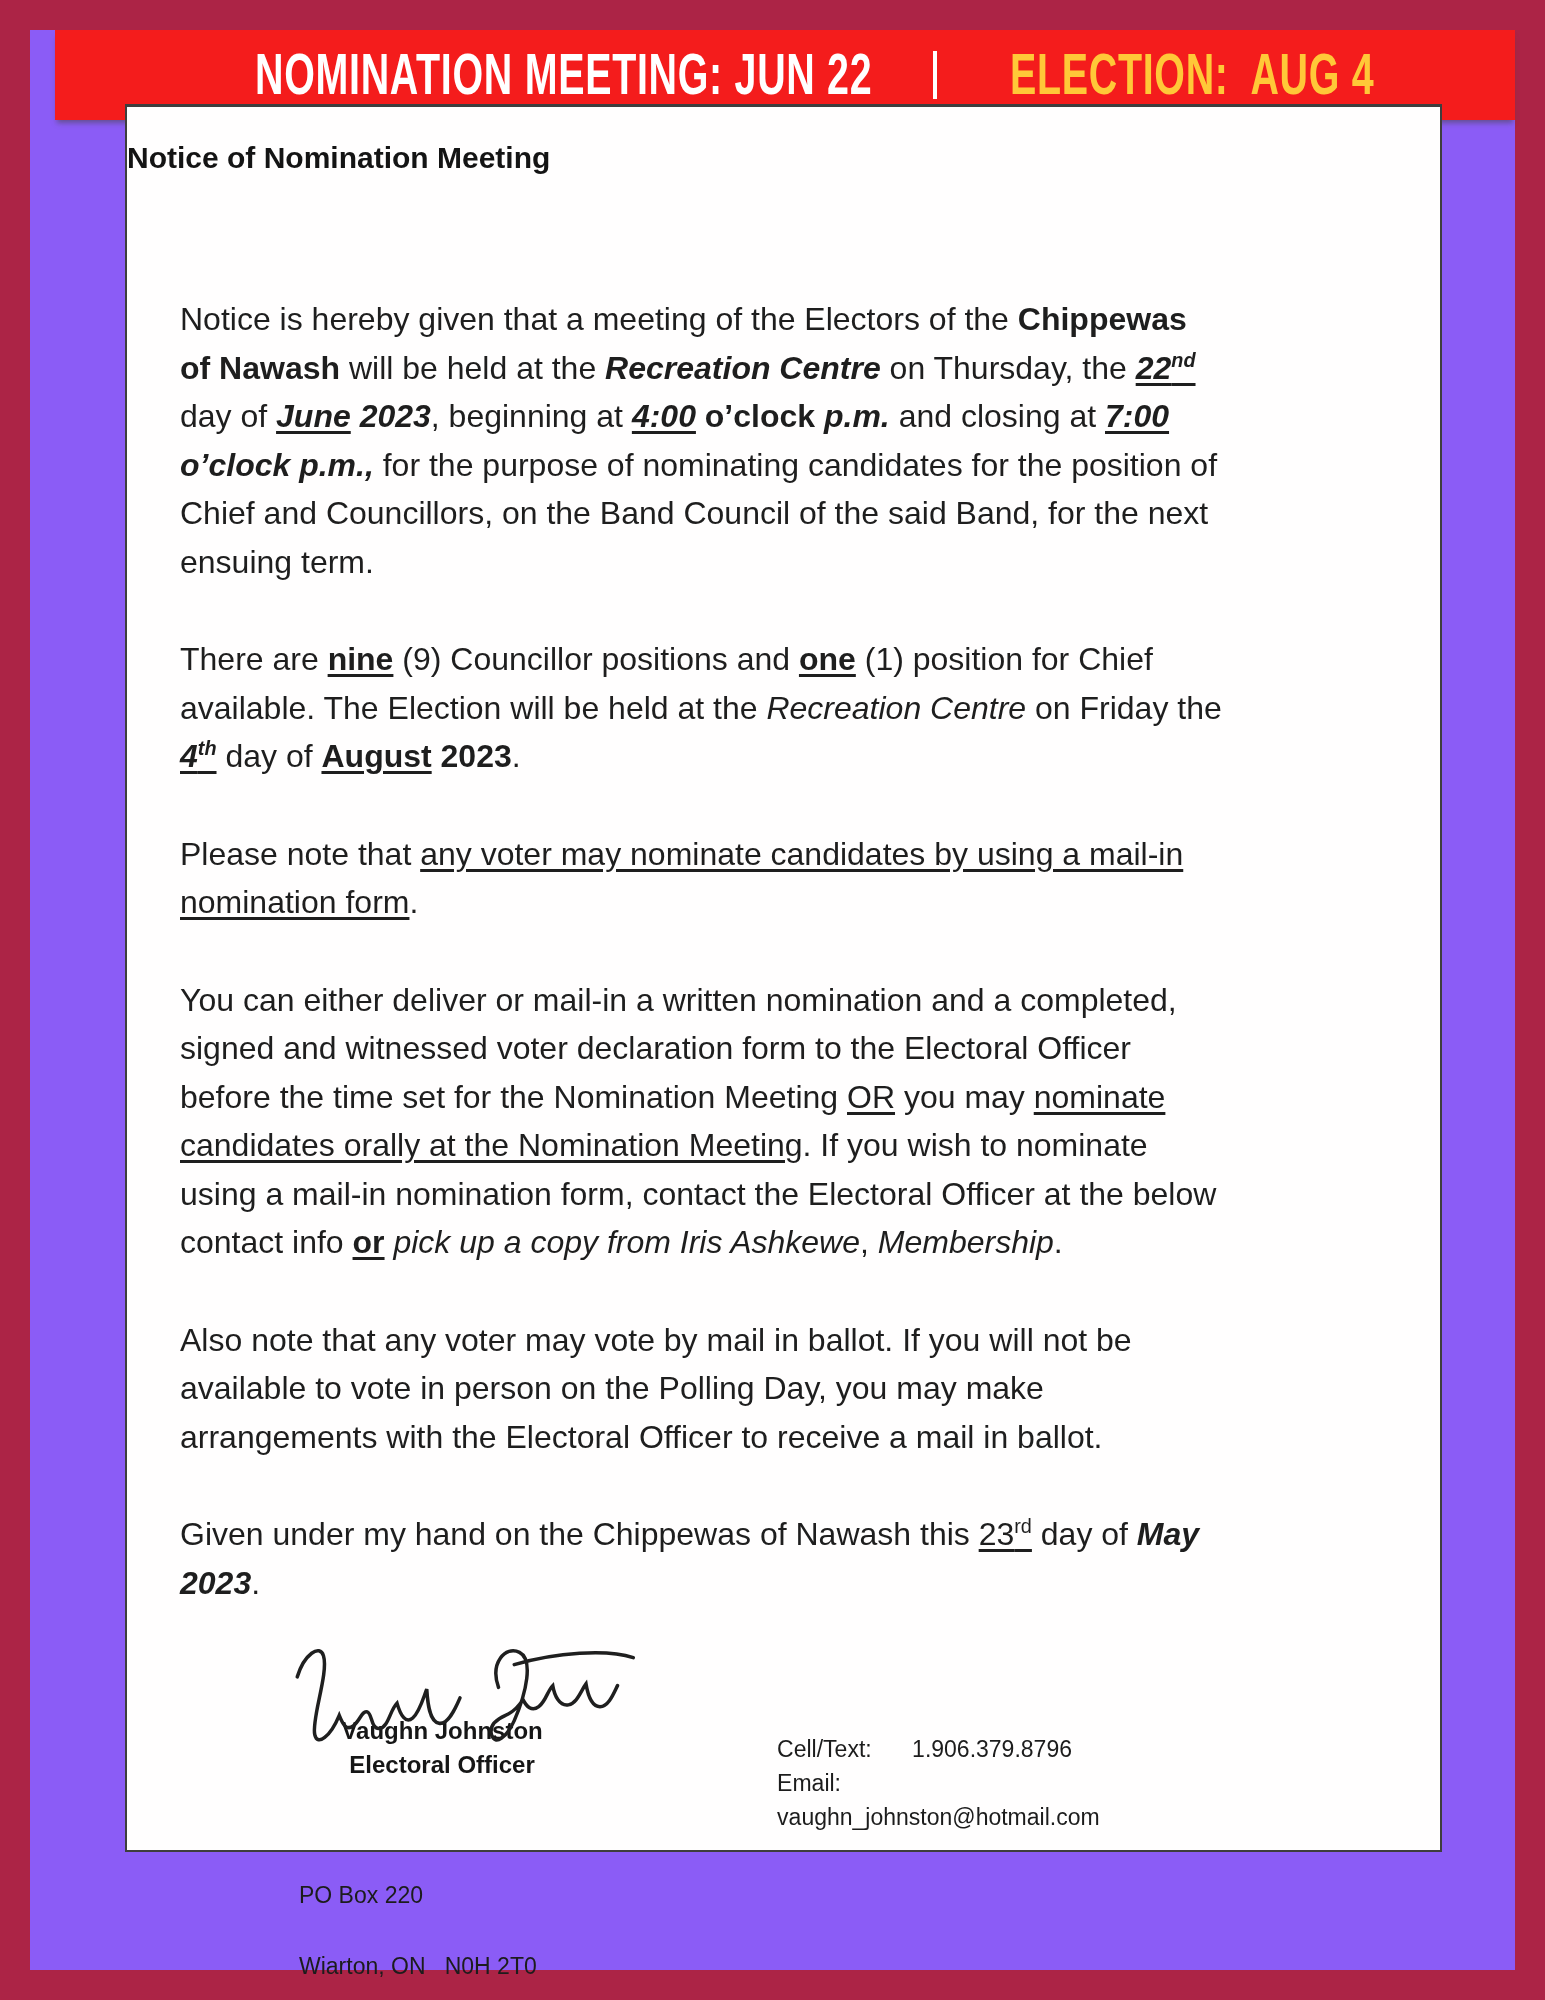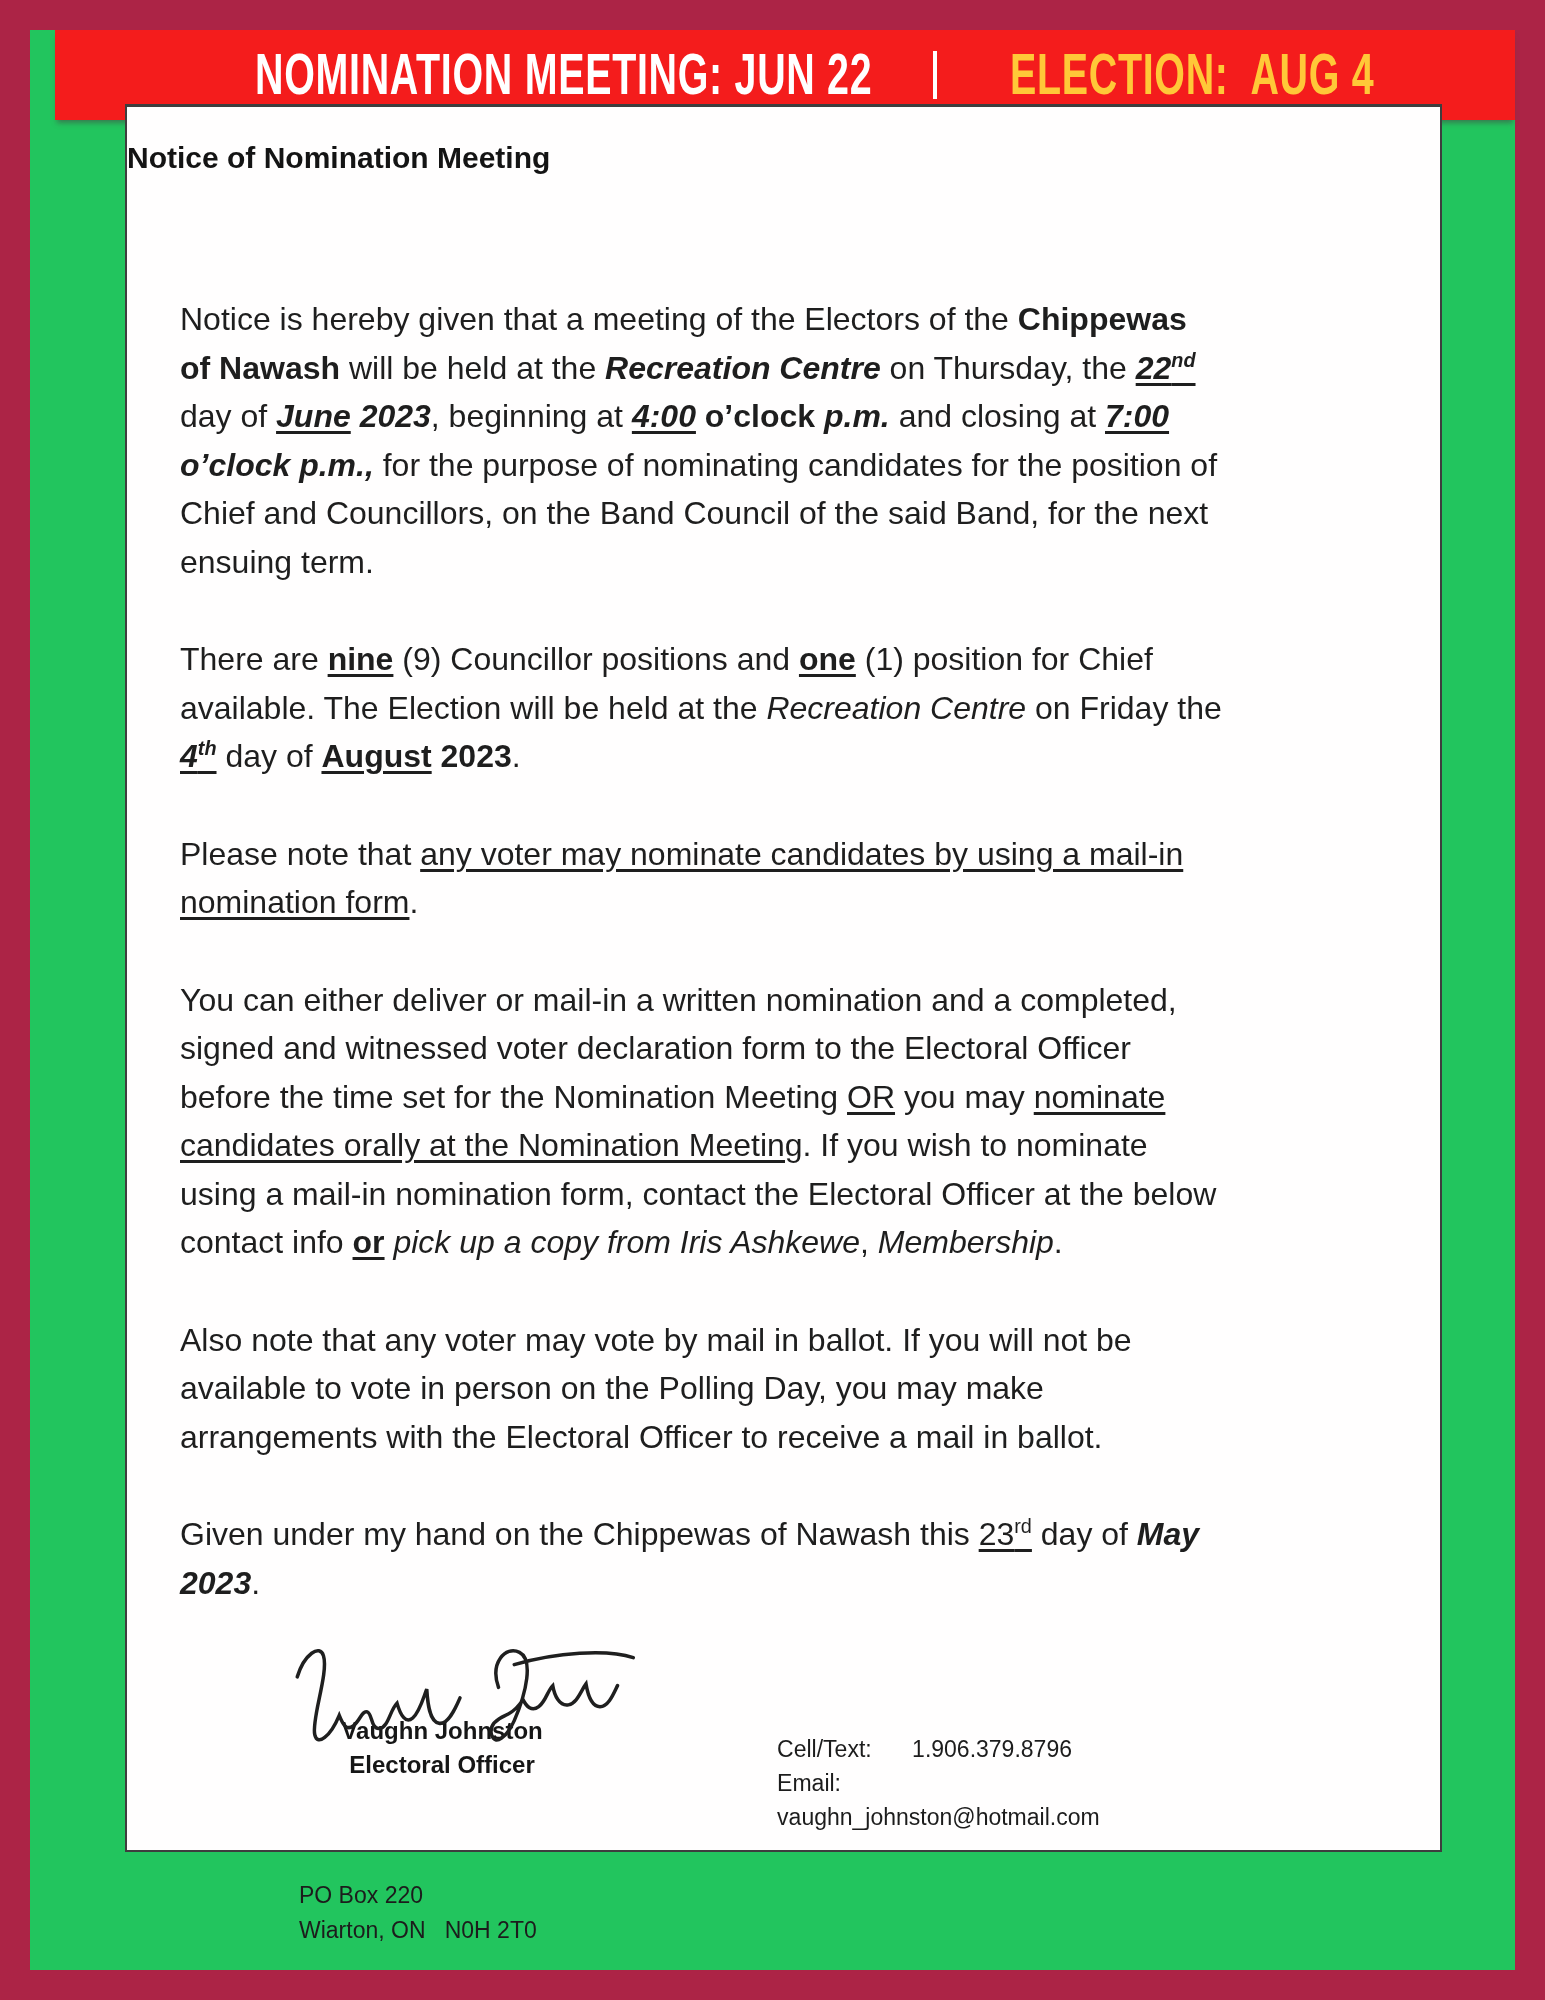--- a/index.html
+++ b/index.html
@@ -12,21 +12,21 @@
   *{box-sizing:border-box;}
   html,body{margin:0;padding:0;}
   body{
     width:1545px;height:2000px;
     font-family:"Liberation Sans", sans-serif;
     background:#fff;overflow:hidden;
   }
   .frame{
     width:1545px;height:2000px;
     border:30px solid var(--maroon);
-    background:#22c55e;
+    background:#8b5cf6;
     position:relative;
   }
   
   .banner{
     position:absolute;top:0;left:25px;right:0;height:90px;
     background:var(--banner-red);
     box-shadow:0 5px 5px -2px rgba(70,70,70,.55);
   }
   .banner .btxt{
     position:absolute;top:50%;
@@ -71,21 +71,21 @@
   .sig-area{position:relative;height:78px;margin-top:-20px;}
   .sig-area svg{position:absolute;left:105px;top:-2px;width:350px;height:140px;}
   .sig-row{display:flex;align-items:flex-start;}
   .name-block{
     width:470px;margin-left:32px;text-align:center;
     font-weight:bold;font-size:24px;line-height:34px;color:#161616;
   }
   .contact-block{margin-left:105px;font-size:23px;line-height:34px;color:#1c1c1c;margin-top:18px;}
   .contact-row .clabel{display:inline-block;min-width:135px;}
   .address{margin-top:44px;margin-left:119px;font-size:23px;line-height:35px;color:#1c1c1c;}
-  .address div{white-space:pre;}
+  .address div{white-space:pre;margin-top:36px;}
 </style>
 </head>
 <body>
 
 <div class="frame">
 
   <div class="banner">
     <span class="btxt banner-left">NOMINATION MEETING: JUN 22</span>
     <div class="banner-divider"></div>
     <span class="btxt banner-right">ELECTION:  AUG 4</span>

